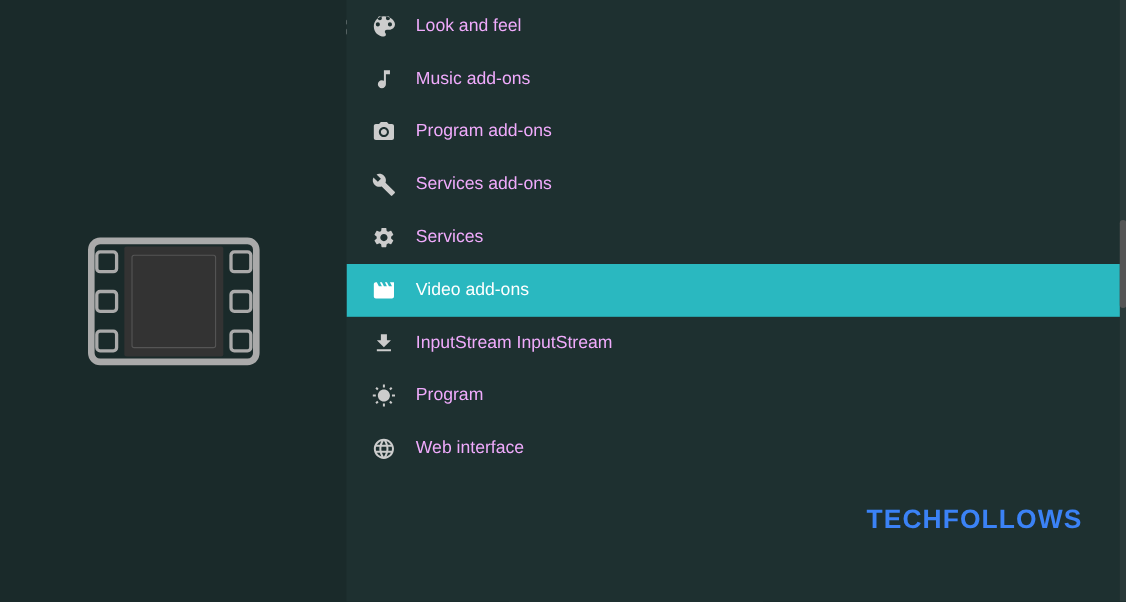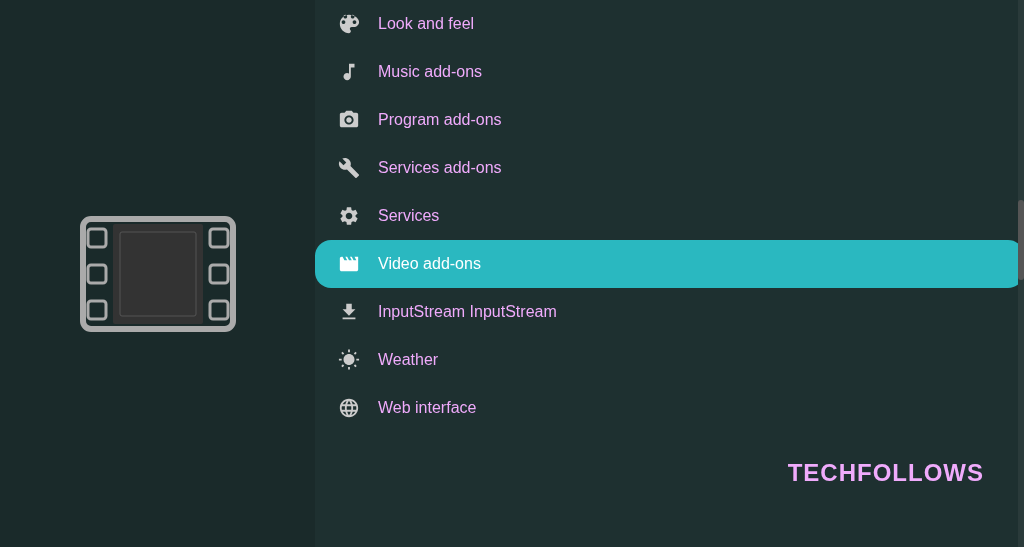--- a/index.html
+++ b/index.html
@@ -91,21 +91,20 @@
     .menu-item {
       display: flex;
       align-items: center;
       padding: 10px 20px;
       cursor: pointer;
       height: 48px;
     }
 
     .menu-item.active {
       background-color: #2ab8c0;
-      border-radius: 16px;
     }
 
     .menu-item.active .menu-label {
       color: #ffffff;
     }
 
     .menu-icon {
       width: 28px;
       height: 28px;
       margin-right: 15px;
@@ -158,21 +157,21 @@
       color: #888888;
     }
 
     
     .watermark {
       position: absolute;
       bottom: 60px;
       right: 40px;
       font-size: 24px;
       font-weight: bold;
-      color: #f0abfc;
+      color: #3b82f6;
       letter-spacing: 1px;
     }
   </style>
 </head>
 <body>
 
 <div class="header">
   <span class="header-title">Add-ons / SuperRepo All [Krypton][v7]</span>
   <span class="header-subtitle">Sort by: Name  ·  12 / 15</span>
 </div>
@@ -260,21 +259,21 @@
           </svg>
         </div>
         <span class="menu-label">InputStream InputStream</span>
       </li>
       <li class="menu-item">
         <div class="menu-icon">
           <svg viewBox="0 0 24 24" xmlns="http://www.w3.org/2000/svg">
             <path d="M6.76 4.84l-1.8-1.79-1.41 1.41 1.79 1.79 1.42-1.41zM4 10.5H1v2h3v-2zm9-9.95h-2V3.5h2V.55zm7.45 3.91l-1.41-1.41-1.79 1.79 1.41 1.41 1.79-1.79zm-3.21 13.7l1.79 1.8 1.41-1.41-1.8-1.79-1.4 1.4zM20 10.5v2h3v-2h-3zm-8-5c-3.31 0-6 2.69-6 6s2.69 6 6 6 6-2.69 6-6-2.69-6-6-6zm-1 16.95h2V19.5h-2v2.95zm-7.45-3.91l1.41 1.41 1.79-1.8-1.41-1.41-1.79 1.8z"></path>
           </svg>
         </div>
-        <span class="menu-label">Weather</span>
+        <span class="menu-label">Program</span>
       </li>
       <li class="menu-item">
         <div class="menu-icon">
           <svg viewBox="0 0 24 24" xmlns="http://www.w3.org/2000/svg">
             <path d="M11.99 2C6.47 2 2 6.48 2 12s4.47 10 9.99 10C17.52 22 22 17.52 22 12S17.52 2 11.99 2zm6.93 6h-2.95c-.32-1.25-.78-2.45-1.38-3.56 1.84.63 3.37 1.91 4.33 3.56zM12 4.04c.83 1.2 1.48 2.53 1.91 3.96h-3.82c.43-1.43 1.08-2.76 1.91-3.96zM4.26 14C4.1 13.36 4 12.69 4 12s.1-1.36.26-2h3.38c-.08.66-.14 1.32-.14 2 0 .68.06 1.34.14 2H4.26zm.82 2h2.95c.32 1.25.78 2.45 1.38 3.56-1.84-.63-3.37-1.9-4.33-3.56zm2.95-8H5.08c.96-1.66 2.49-2.93 4.33-3.56C8.81 5.55 8.35 6.75 8.03 8zM12 19.96c-.83-1.2-1.48-2.53-1.91-3.96h3.82c-.43 1.43-1.08 2.76-1.91 3.96zM14.34 14H9.66c-.09-.66-.16-1.32-.16-2 0-.68.07-1.35.16-2h4.68c.09.65.16 1.32.16 2 0 .68-.07 1.34-.16 2zm.25 5.56c.6-1.11 1.06-2.31 1.38-3.56h2.95c-.96 1.65-2.49 2.93-4.33 3.56zM16.36 14c.08-.66.14-1.32.14-2 0-.68-.06-1.34-.14-2h3.38c.16.64.26 1.31.26 2s-.1 1.36-.26 2h-3.38z"></path>
           </svg>
         </div>
         <span class="menu-label">Web interface</span>
       </li>
     </ul>

